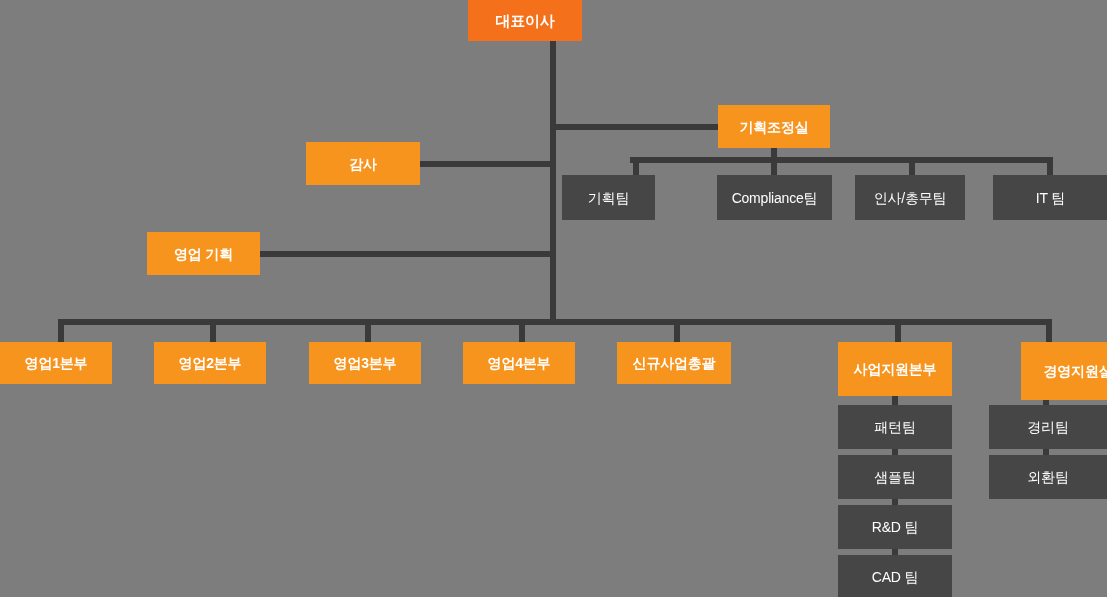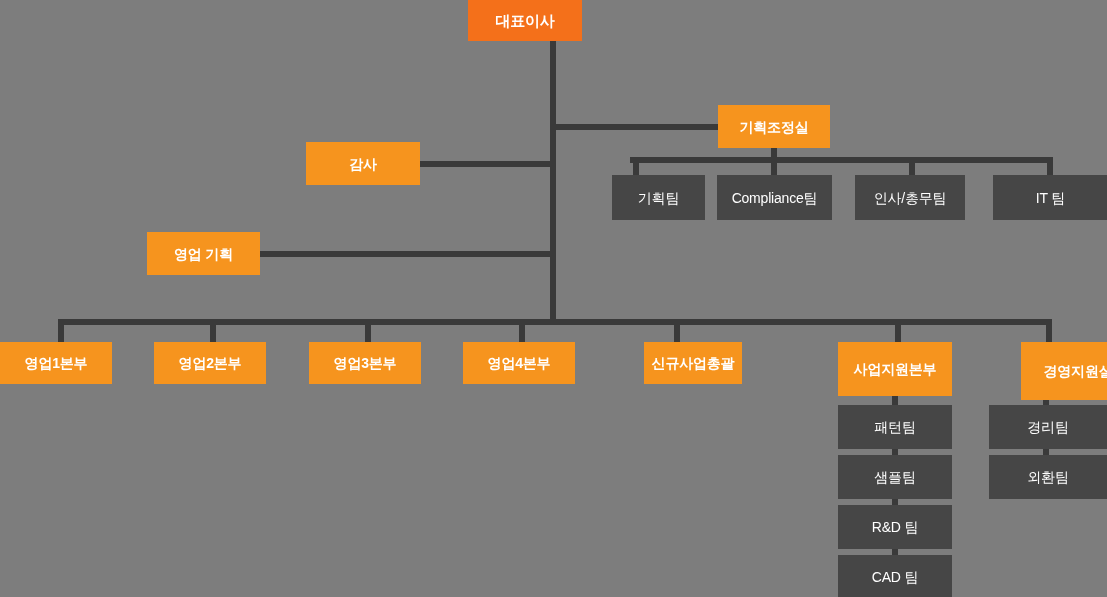--- a/index.html
+++ b/index.html
@@ -99,21 +99,21 @@
   </div>
 
   <div class="box orange" style="left:306px; top:142px; width:114px; height:43px;">
     <span>감사</span>
   </div>
 
   <div class="box orange" style="left:147px; top:232px; width:113px; height:43px;">
     <span>영업 기획</span>
   </div>
 
-  <div class="box dark" style="left:612px; top:175px; width:93px; height:45px;">
+  <div class="box dark" style="left:562px; top:175px; width:93px; height:45px;">
     <span>기획팀</span>
   </div>
   <div class="box dark" style="left:717px; top:175px; width:115px; height:45px;">
     <span>Compliance팀</span>
   </div>
   <div class="box dark" style="left:855px; top:175px; width:110px; height:45px;">
     <span>인사/총무팀</span>
   </div>
   <div class="box dark" style="left:993px; top:175px; width:115px; height:45px;">
     <span>IT 팀</span>
@@ -124,21 +124,21 @@
   </div>
   <div class="box orange" style="left:154px; top:342px; width:112px; height:42px;">
     <span>영업2본부</span>
   </div>
   <div class="box orange" style="left:309px; top:342px; width:112px; height:42px;text-align:center;">
     <span>영업3본부</span>
   </div>
   <div class="box orange" style="left:463px; top:342px; width:112px; height:42px;">
     <span>영업4본부</span>
   </div>
-  <div class="box orange" style="left:617px; top:342px; width:98px; height:42px;margin-left:27px;">
+  <div class="box orange" style="left:617px; top:342px; width:114px; height:42px;">
     <span>신규사업총괄</span>
   </div>
   <div class="box orange" style="left:838px; top:342px; width:114px; height:54px;">
     <span>사업지원본부</span>
   </div>
   <div class="box orange" style="left:989px; top:342px; width:114px; height:58px;margin-left:32px;">
     <span>경영지원실</span>
   </div>
 
   <div class="box dark" style="left:838px; top:405px; width:114px; height:44px;">

